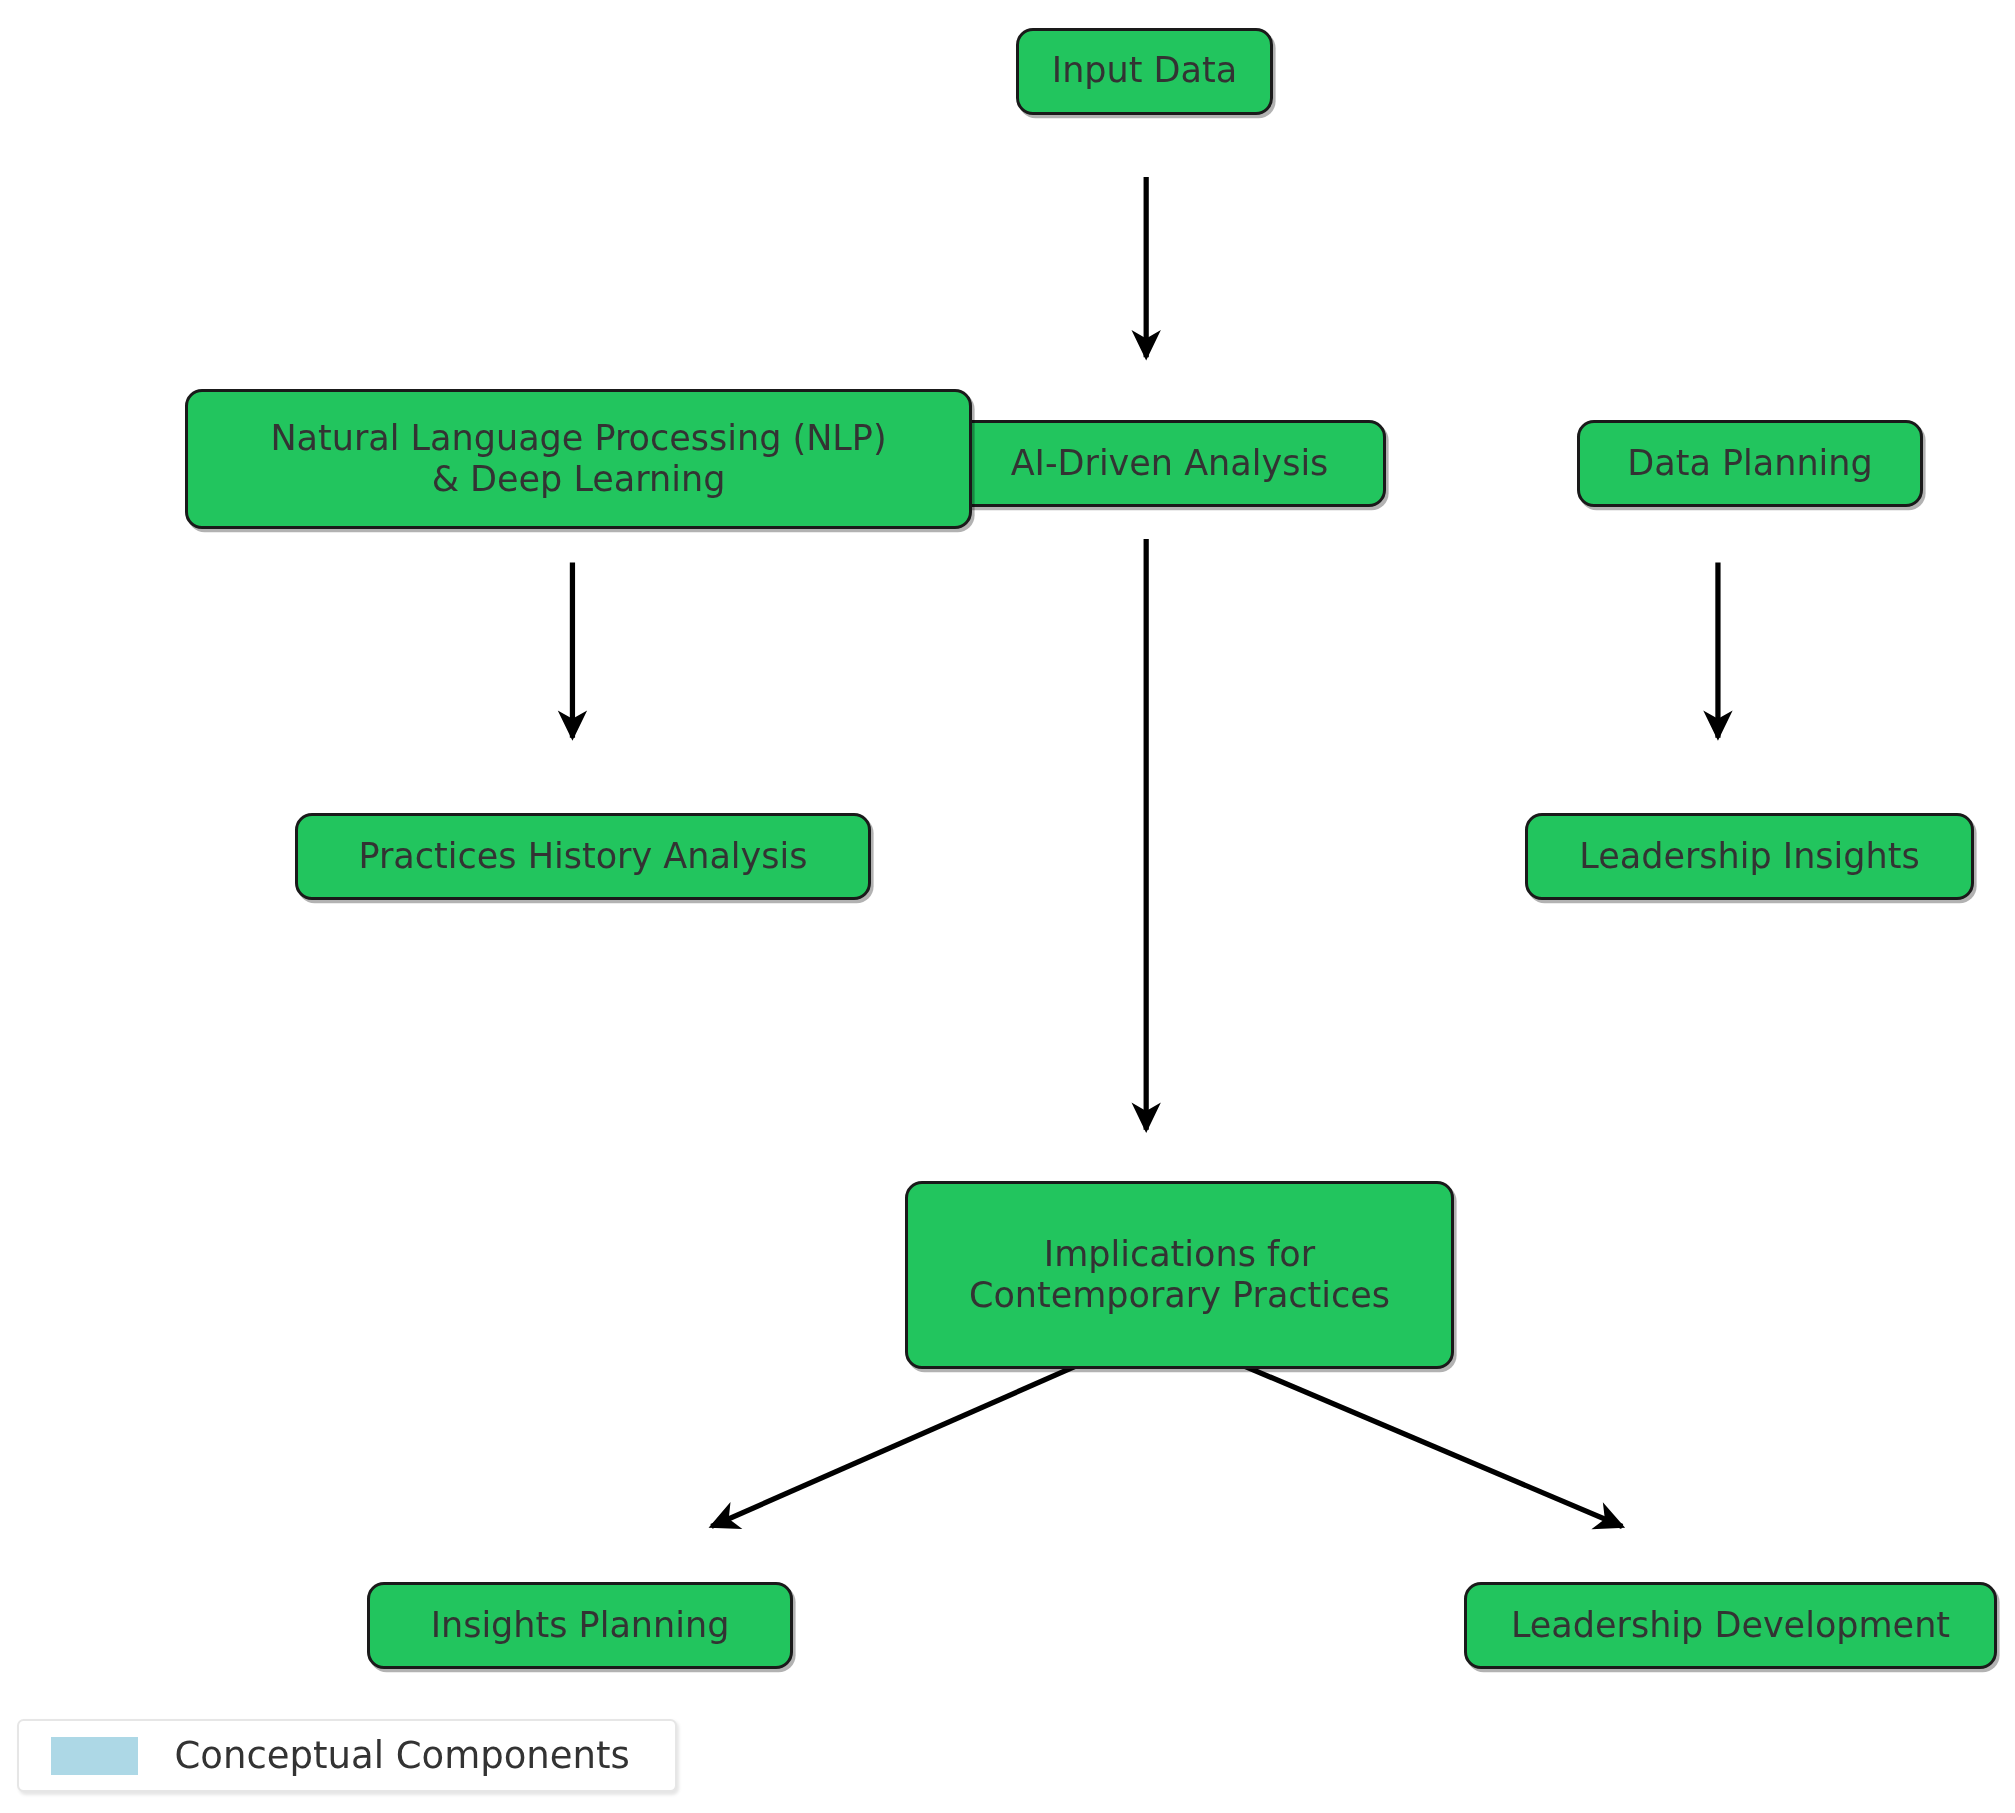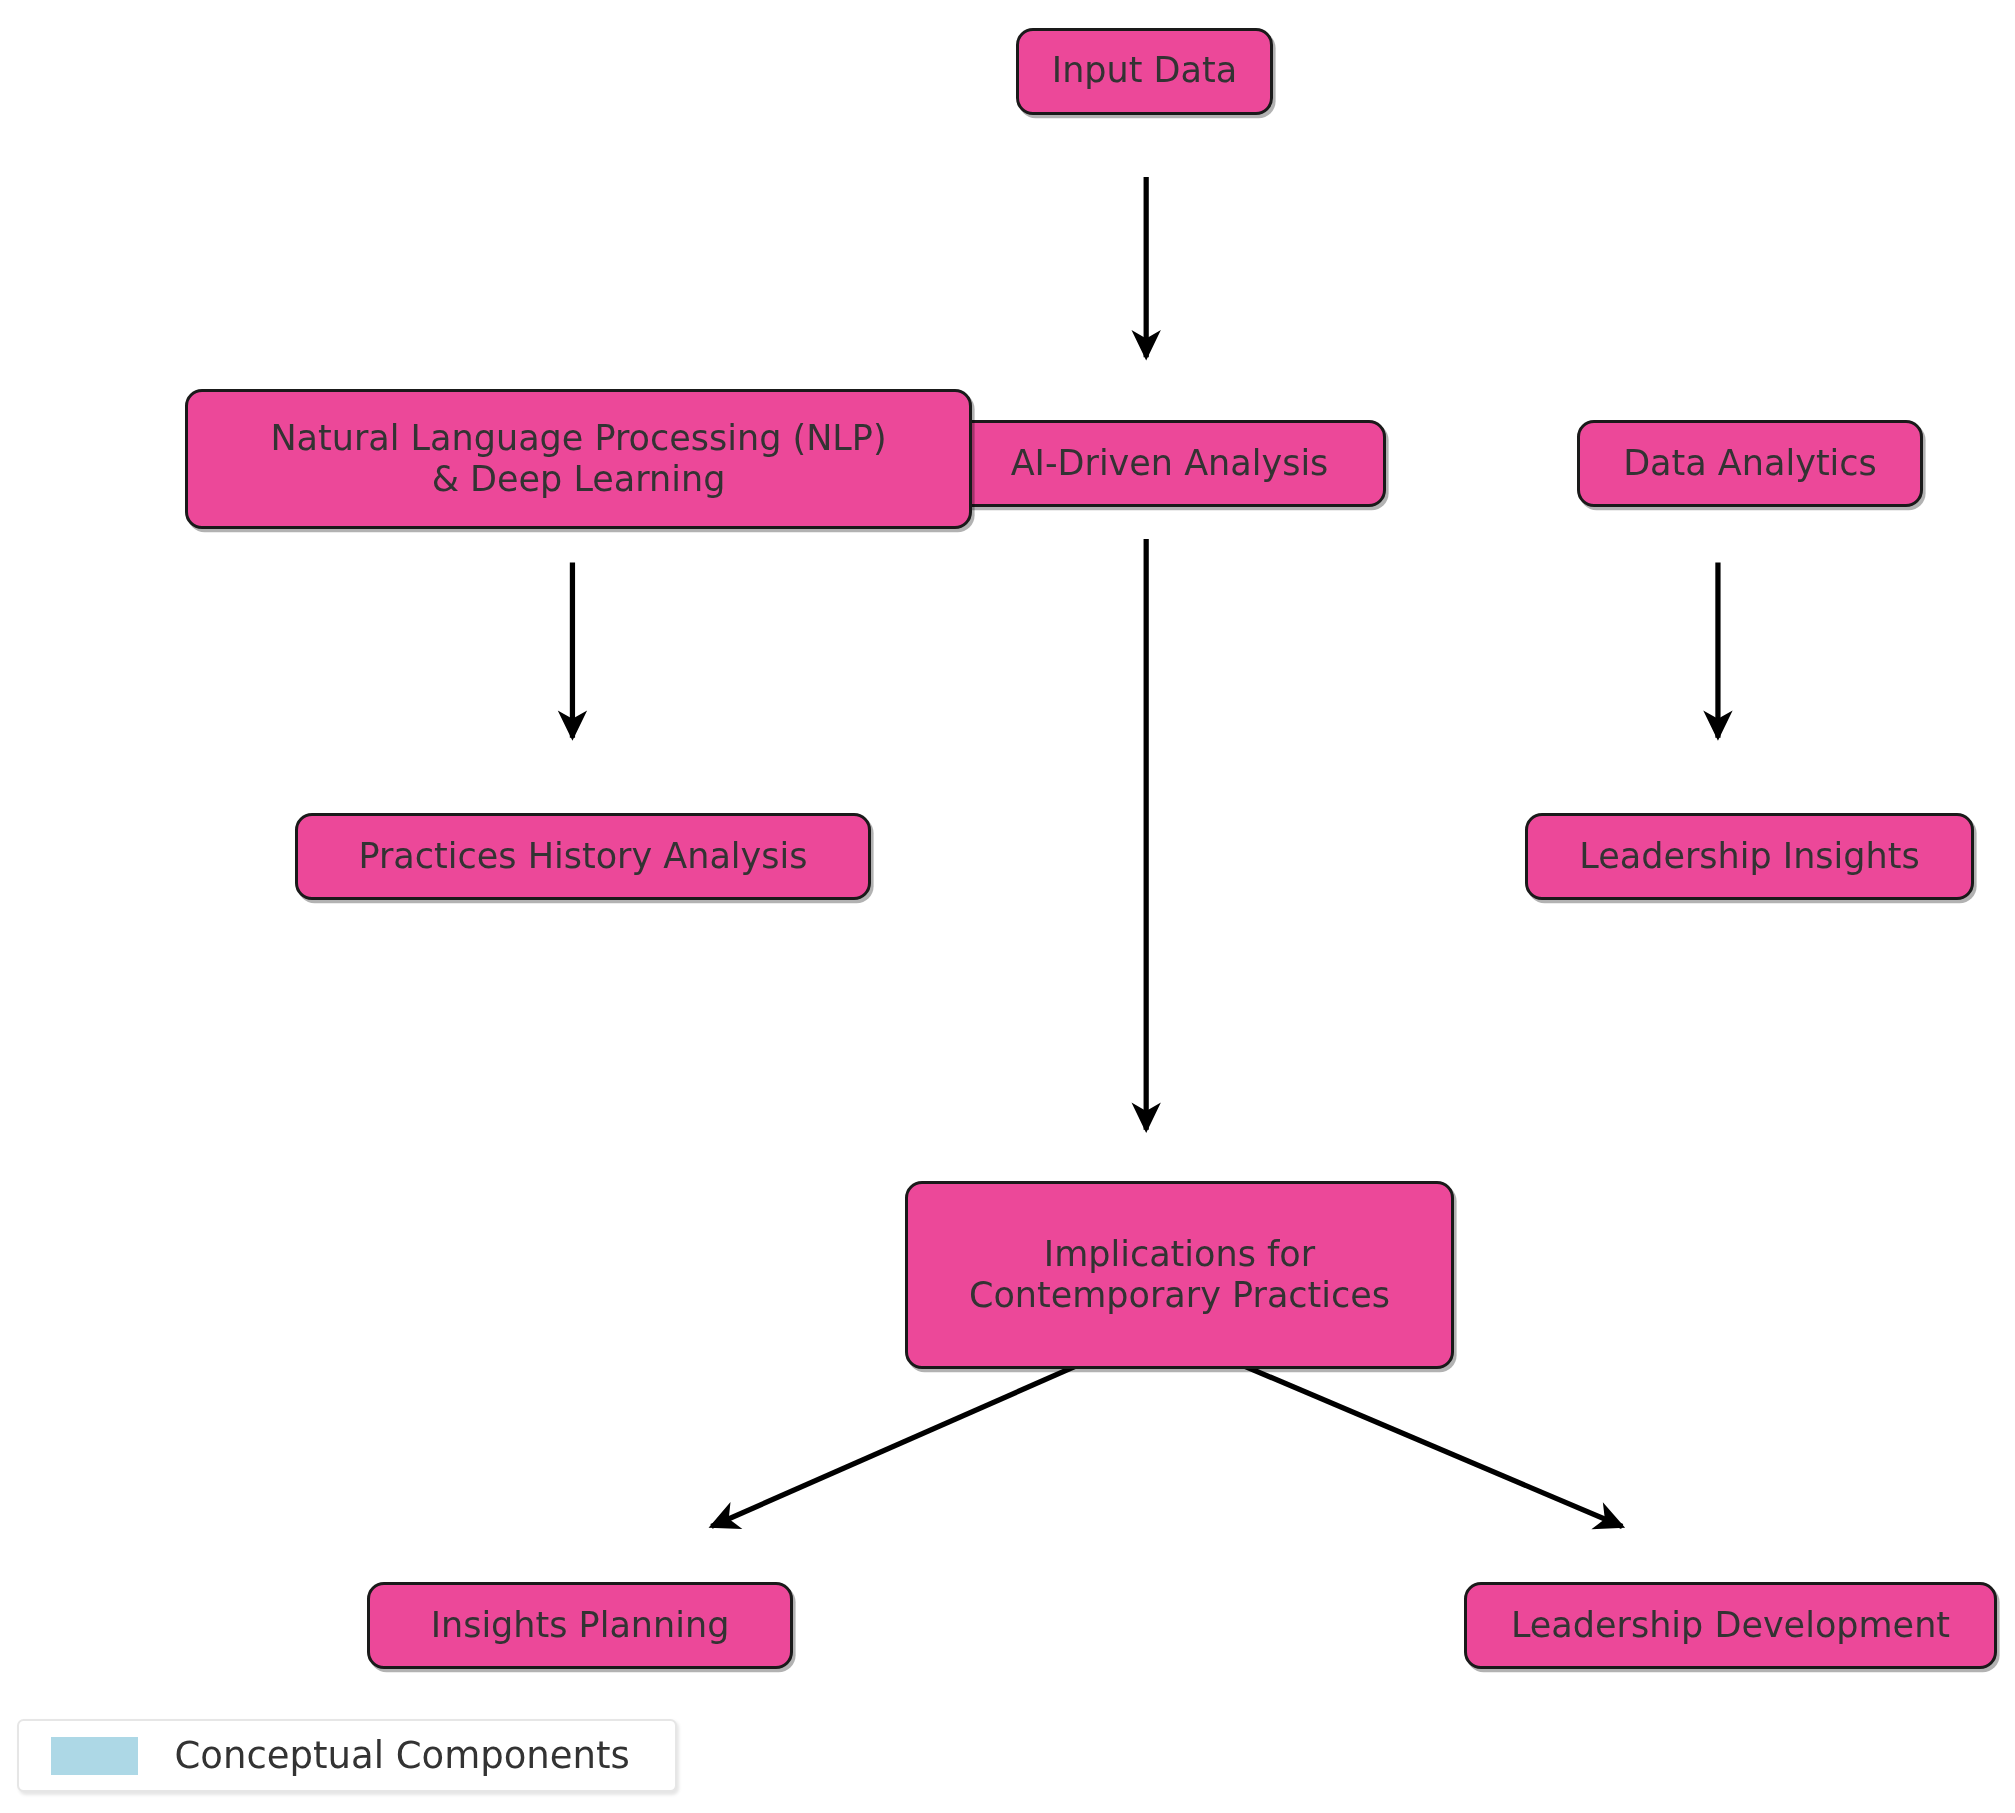--- a/index.html
+++ b/index.html
@@ -21,21 +21,21 @@
     position: absolute;
     left: 0;
     top: 0;
     width: 2015px;
     height: 1813px;
     pointer-events: none;
   }
   .node {
     position: absolute;
     box-sizing: border-box;
-    background: #ec4899;
+    background: #22c55e;
     border: 3.3px solid #1a1a1a;
     border-radius: 17px;
     display: flex;
     align-items: center;
     justify-content: center;
     text-align: center;
     color: #333333;
     font-size: 35px;
     line-height: 1.18;
     font-family: "DejaVu Sans", sans-serif;
@@ -94,21 +94,21 @@
         <line x1="2620" y1="858" x2="2620" y2="1125"></line>
         <line x1="1762" y1="2030" x2="1085" y2="2328"></line>
         <line x1="1772" y1="2030" x2="2474" y2="2328"></line>
       </g>
   </svg>
 
   <div class="node" id="node-input_data" style="left: 1016px; top: 27.5px; width: 257px; height: 87px;">Input Data</div>
   <div class="node" id="node-nlp" style="left: 185px; top: 389px; width: 787px; height: 140px;">Natural Language Processing (NLP)
 &amp; Deep Learning</div>
   <div class="node" id="node-ai_analysis" style="left: 953px; top: 420px; width: 433px; height: 87px;">AI-Driven Analysis</div>
-  <div class="node" id="node-data_analytics" style="left: 1577px; top: 420px; width: 346px; height: 87px;">Data Analytics</div>
+  <div class="node" id="node-data_analytics" style="left: 1577px; top: 420px; width: 346px; height: 87px;">Data Planning</div>
   <div class="node" id="node-business_history" style="left: 295px; top: 813px; width: 576px; height: 87px;">Practices History Analysis</div>
   <div class="node" id="node-leadership_insights" style="left: 1525px; top: 813px; width: 449px; height: 87px;">Leadership Insights</div>
   <div class="node" id="node-implications" style="left: 893px; top: 1181px; width: 549px; height: 188px; margin-left: 12px;">Implications for
 Contemporary Practices</div>
   <div class="node" id="node-strategic_planning" style="left: 367px; top: 1582px; width: 426px; height: 87px;">Insights Planning</div>
   <div class="node" id="node-leadership_dev" style="left: 1464px; top: 1582px; width: 533px; height: 87px;">Leadership Development</div>
 
   <div id="legend">
     <div id="legend-swatch" style="background: rgb(173, 216, 230);"></div>
     <div id="legend-label">Conceptual Components</div>

